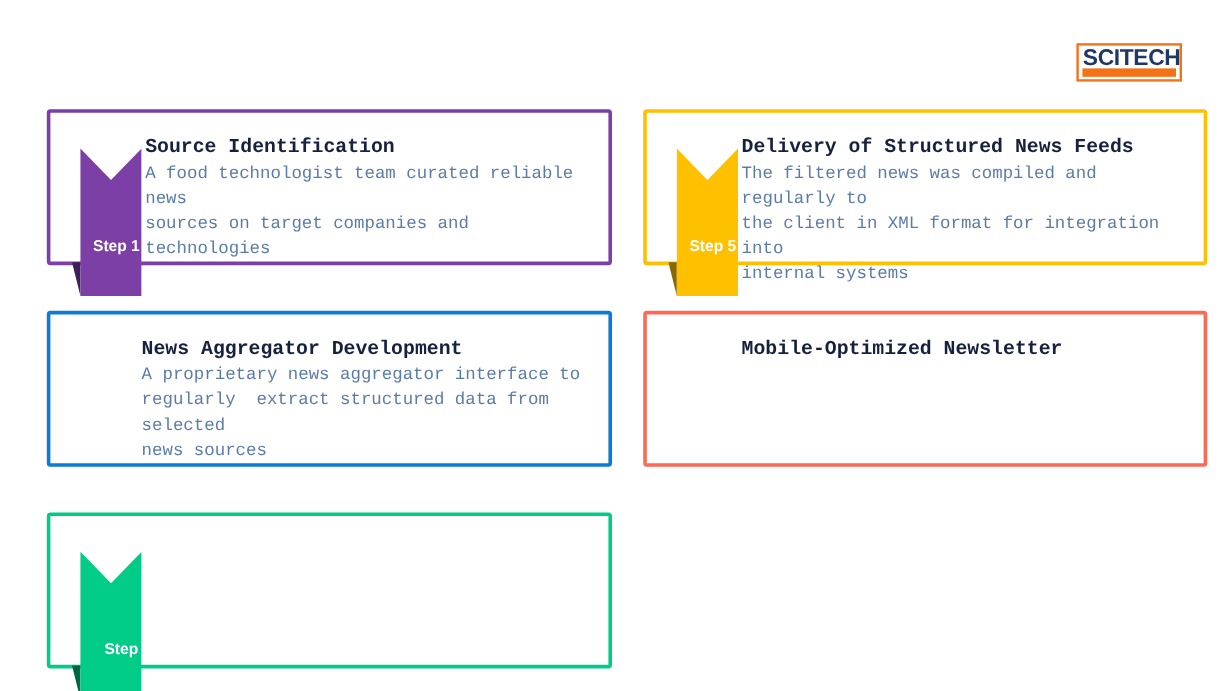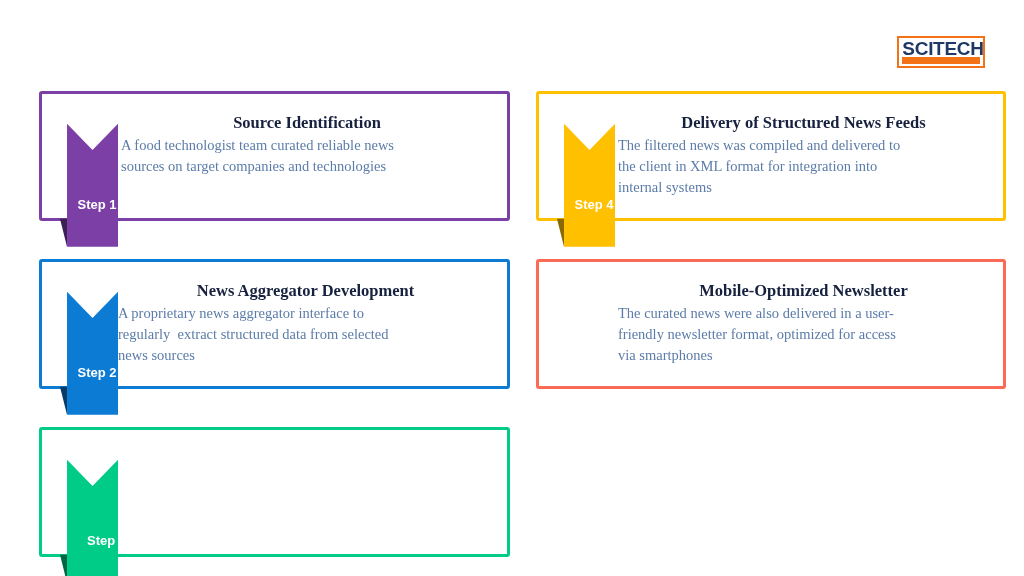--- a/index.html
+++ b/index.html
@@ -80,31 +80,30 @@
     font-weight: 700;
     z-index: 4;
     pointer-events: none;
   }
   .card-body {
     position: absolute;
     top: 18px;
     right: 14px;
   }
   .card-title {
-    font-family: Liberation Serif, serif;
+    font-family: Liberation Mono, monospace;
     font-size: 16.5px;
     font-weight: 700;
     color: #16213E;
     line-height: 22px;
     margin: 0 0 1px 0;
     white-space: nowrap;
-    text-align: center;
   }
   .card-desc {
-    font-family: Liberation Serif, serif;
+    font-family: Liberation Mono, monospace;
     font-size: 14.5px;
     font-weight: 400;
     color: #5B7CA8;
     line-height: 21px;
     margin: 0;
     white-space: pre-wrap;
   }
 </style>
 </head>
 <body>
@@ -123,27 +122,20 @@
         </svg>
         <div class="ribbon-label" style="left: 8px; top: 82px;">Step 1</div>
       </div>
       <div class="card-body" style="left: 79px;">
         <div class="card-title">Source Identification</div>
         <div class="card-desc">A food technologist team curated reliable news
 sources on target companies and technologies</div>
       </div>
     </div>
     <div class="card" style="left: 39px; top: 259px; width: 471px; height: 130px; border-color: rgb(11, 123, 212);">
-      <div class="ribbon" style="top: 21px;">
-        <svg width="66" height="144" viewBox="0 0 66 144" class="ribbon-shape">
-          <path d="M 0 108 L 8 108 L 8 140 Z" fill="#063C69"></path>
-          <path d="M 8 0 L 37 30 L 66 0 L 66 140 L 8 140 Z" fill="#0B7BD4"></path>
-        </svg>
-        <div class="ribbon-label" style="left: 8px; top: 82px;">Step 2</div>
-      </div>
       <div class="card-body" style="left: 76px;">
         <div class="card-title">News Aggregator Development</div>
         <div class="card-desc">A proprietary news aggregator interface to
 regularly  extract structured data from selected
 news sources</div>
       </div>
     </div>
     <div class="card" style="left: 39px; top: 427px; width: 471px; height: 130px; border-color: rgb(0, 204, 136);">
       <div class="ribbon" style="top: 21px;">
         <svg width="66" height="144" viewBox="0 0 66 144" class="ribbon-shape">
@@ -152,30 +144,27 @@
         </svg>
         <div class="ribbon-label" style="left: 8px; top: 82px; text-align: right;">Step 3</div>
       </div>
     </div>
     <div class="card" style="left: 536px; top: 91px; width: 470px; height: 130px; border-color: rgb(255, 192, 0);">
       <div class="ribbon" style="top: 21px;">
         <svg width="66" height="144" viewBox="0 0 66 144" class="ribbon-shape">
           <path d="M 0 108 L 8 108 L 8 140 Z" fill="#8A6800"></path>
           <path d="M 8 0 L 37 30 L 66 0 L 66 140 L 8 140 Z" fill="#FFC000"></path>
         </svg>
-        <div class="ribbon-label" style="left: 8px; top: 82px;">Step 4</div>
+        <div class="ribbon-label" style="left: 8px; top: 82px;">Step 5</div>
       </div>
       <div class="card-body" style="left: 79px;">
         <div class="card-title">Delivery of Structured News Feeds</div>
-        <div class="card-desc">The filtered news was compiled and delivered to
+        <div class="card-desc">The filtered news was compiled and regularly to
 the client in XML format for integration into
 internal systems</div>
       </div>
     </div>
     <div class="card" style="left: 536px; top: 259px; width: 470px; height: 130px; border-color: rgb(251, 106, 85);">
       <div class="card-body" style="left: 79px;">
         <div class="card-title">Mobile-Optimized Newsletter</div>
-        <div class="card-desc">The curated news were also delivered in a user-
-friendly newsletter format, optimized for access
-via smartphones</div>
       </div>
     </div>
   </div>
 
 </body></html>

